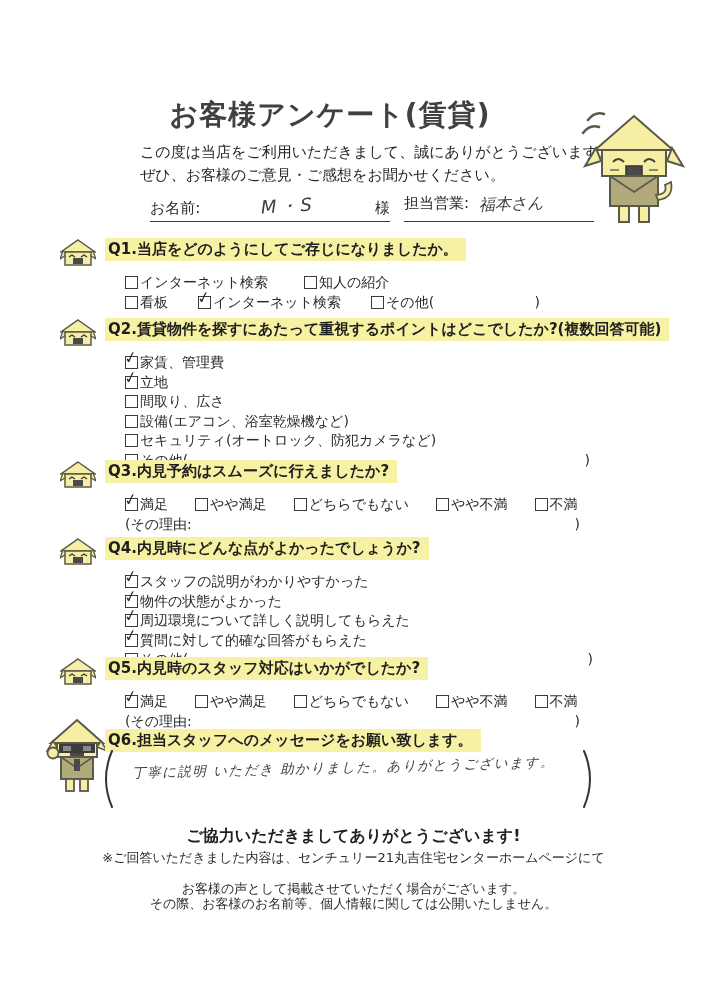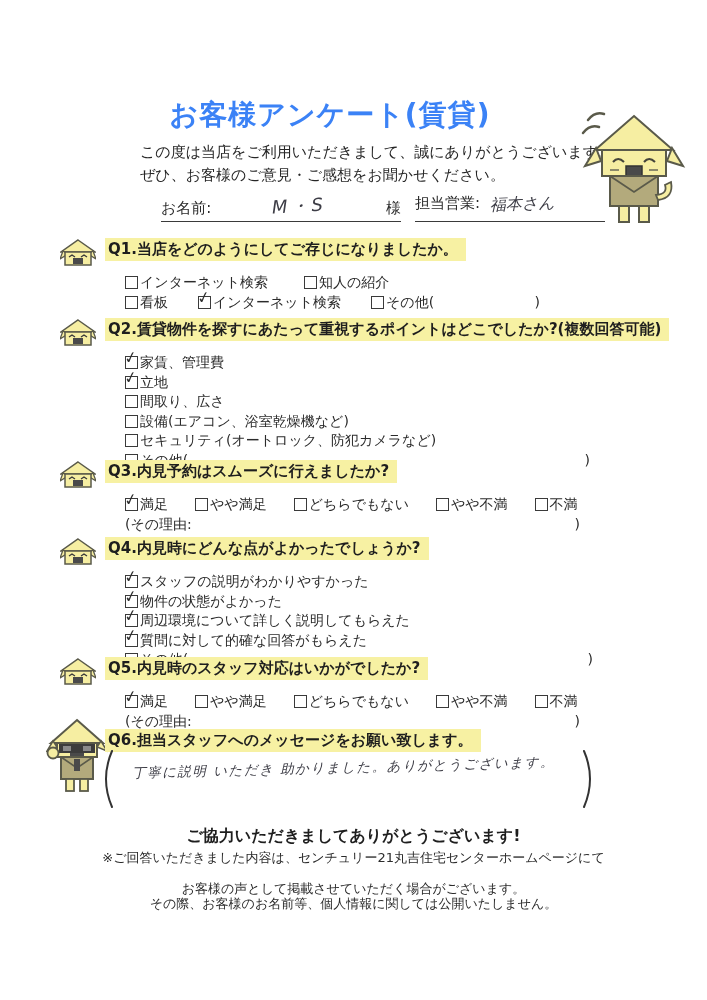--- a/index.html
+++ b/index.html
@@ -3,28 +3,28 @@
 <meta charset="utf-8">
 <style>
   html,body { margin:0; padding:0; background:#ffffff; }
   .sheet {
     position:relative; width:707px; height:1000px; margin:0 auto;
     background:#ffffff; font-family:"DejaVu Sans", sans-serif; color:#2b2b2b;
     overflow:hidden;
   }
   .title {
     position:absolute; top:96px; left:70px; width:520px; margin:0;
-    text-align:center; font-size:28px; font-weight:bold; letter-spacing:1px; color:#3b82f6;
+    text-align:center; font-size:28px; font-weight:bold; letter-spacing:1px; color:#404040;
   }
   .intro { position:absolute; top:141px; left:140px; font-size:15px; line-height:23px; color:#262626; }
   .mascot-top { position:absolute; left:580px; top:104px; width:112px; height:122px; }
 
   .name-row { position:absolute; top:194px; left:150px; display:flex; gap:14px; font-size:15px; }
   .seg1 { display:flex; align-items:flex-end; justify-content:space-between; width:240px;
-          border-bottom:1.6px solid #3a3a3a; padding-bottom:3px;margin-left:11px; }
+          border-bottom:1.6px solid #3a3a3a; padding-bottom:3px; }
   .seg2 { display:flex; gap:10px; width:190px;
           border-bottom:1.6px solid #3a3a3a; padding-bottom:3px; }
   .hand { font-style:italic; color:#3d3d46; }
   .hand-name { font-size:18px; letter-spacing:3px; transform:rotate(-3deg); }
   .hand-agent { font-size:16px; transform:rotate(-2deg); }
 
   .q { position:absolute; left:0; width:707px; }
   .qicon { position:absolute; left:60px; top:0px; width:36px; height:30px; }
   .qtitle { margin-left:105px; font-size:15px; font-weight:bold; color:#1e1e1e; }
   .hl { background:#f7f1a3; padding:2px 8px 2px 3px; display:inline-block; }

